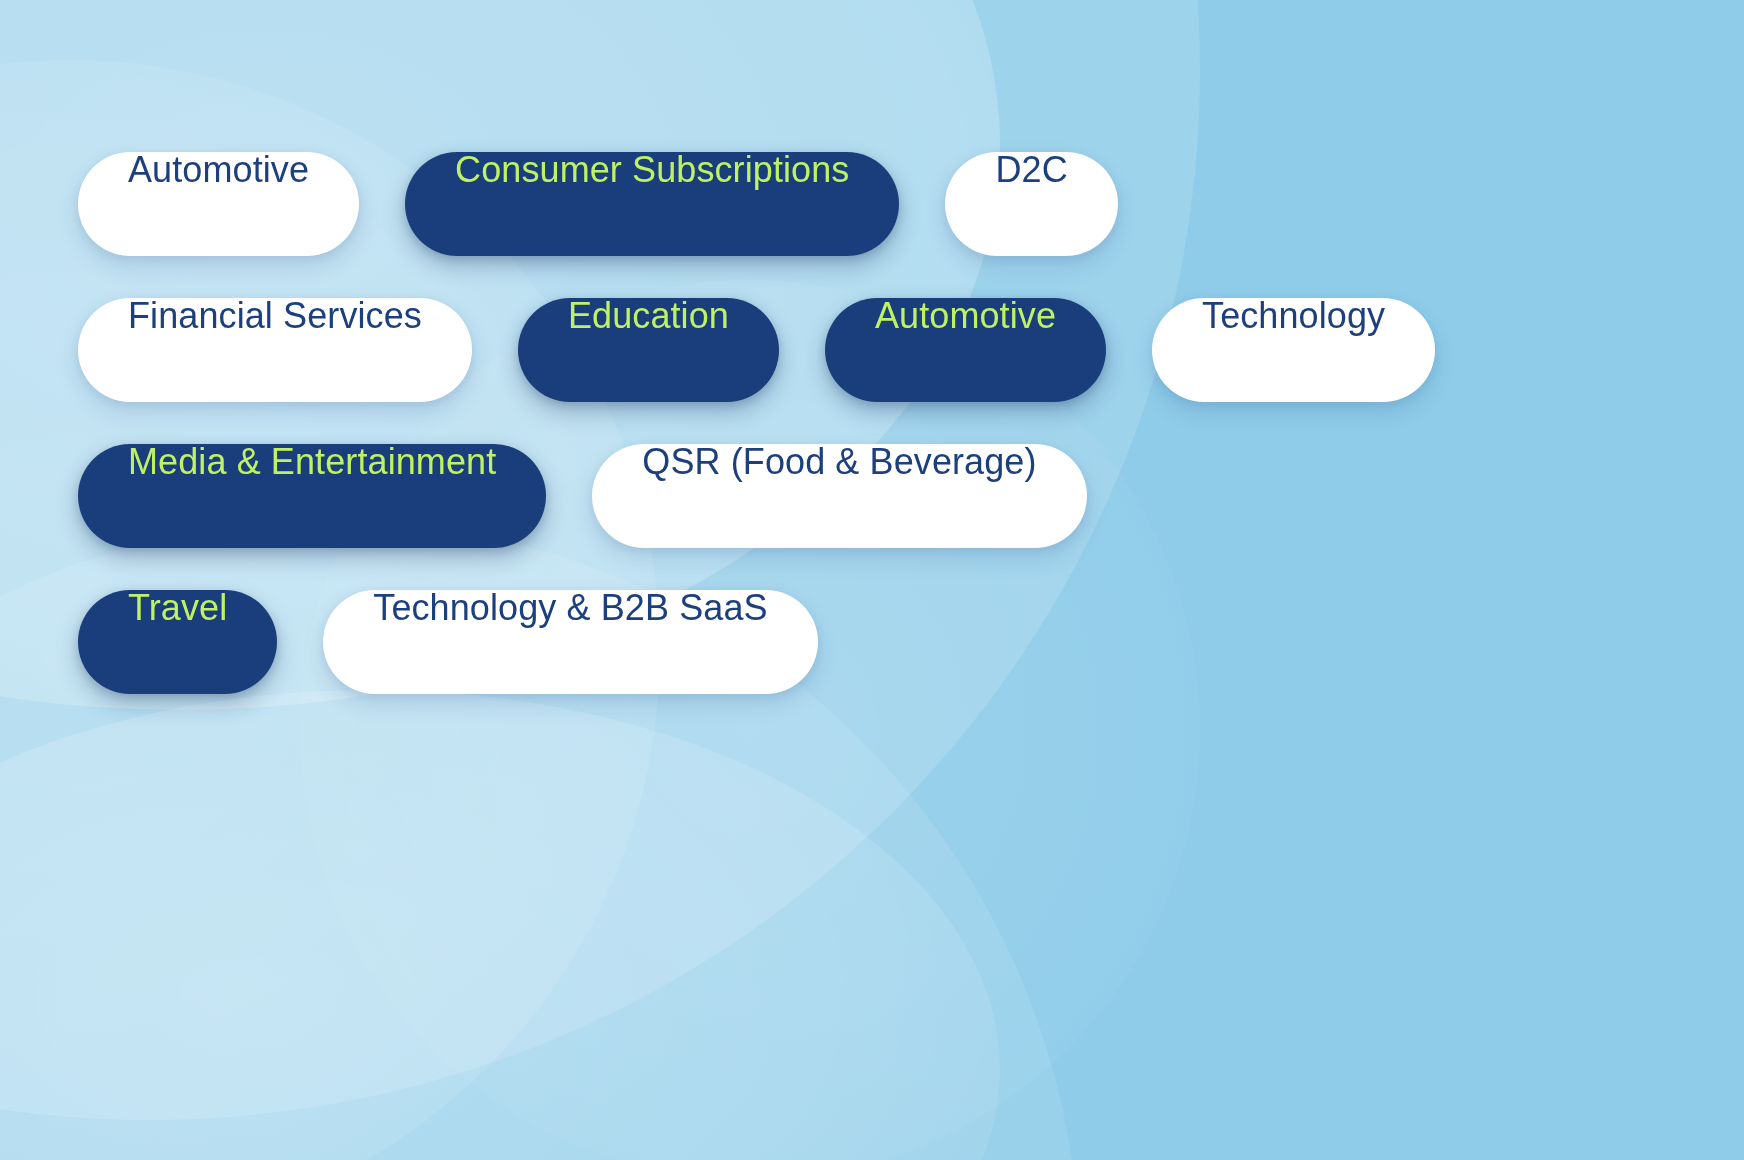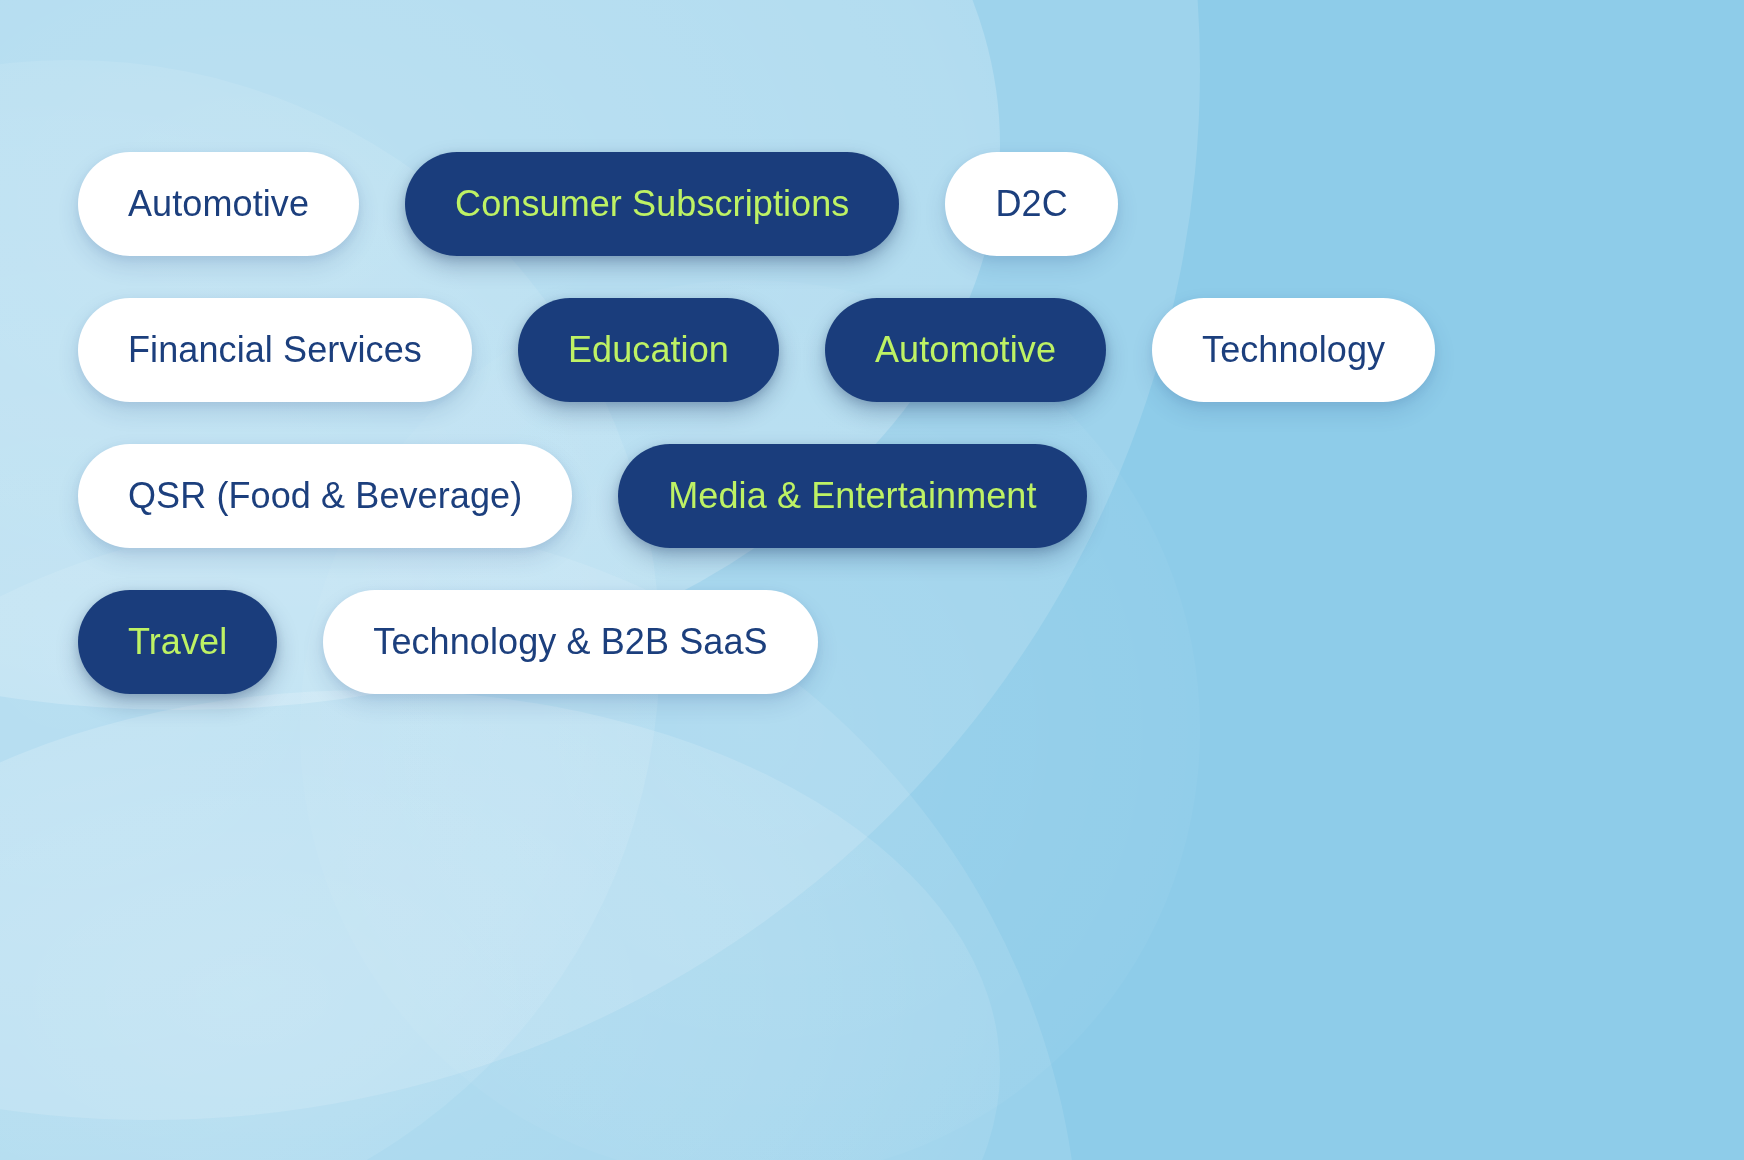--- a/index.html
+++ b/index.html
@@ -89,21 +89,21 @@
   .tag-row {
     display: flex;
     align-items: center;
     gap: 46px;
     margin-bottom: 42px;
   }
   .tag-row:last-child { margin-bottom: 0; }
 
   .pill {
     display: inline-flex;
-    align-items: center;
+    align-items: flex-start;
     justify-content: center;
     height: 104px;
     padding: 0 50px;
     border-radius: 56px;
     font-size: 36px;
     line-height: 1;
     letter-spacing: 0.1px;
     white-space: nowrap;
     box-sizing: border-box;
     cursor: pointer;
@@ -159,25 +159,25 @@
       </div>
       <div class="pill dark">
         <span>Automotive</span>
       </div>
       <div class="pill light">
         <span>Technology</span>
       </div>
     </div>
 
     <div class="tag-row">
+      <div class="pill dark">
+        <span>Media &amp; Entertainment</span>
+      </div>
       <div class="pill light">
         <span>QSR (Food &amp; Beverage)</span>
-      </div>
-      <div class="pill dark">
-        <span>Media &amp; Entertainment</span>
       </div>
     </div>
 
     <div class="tag-row">
       <div class="pill dark">
         <span>Travel</span>
       </div>
       <div class="pill light">
         <span>Technology &amp; B2B SaaS</span>
       </div>

